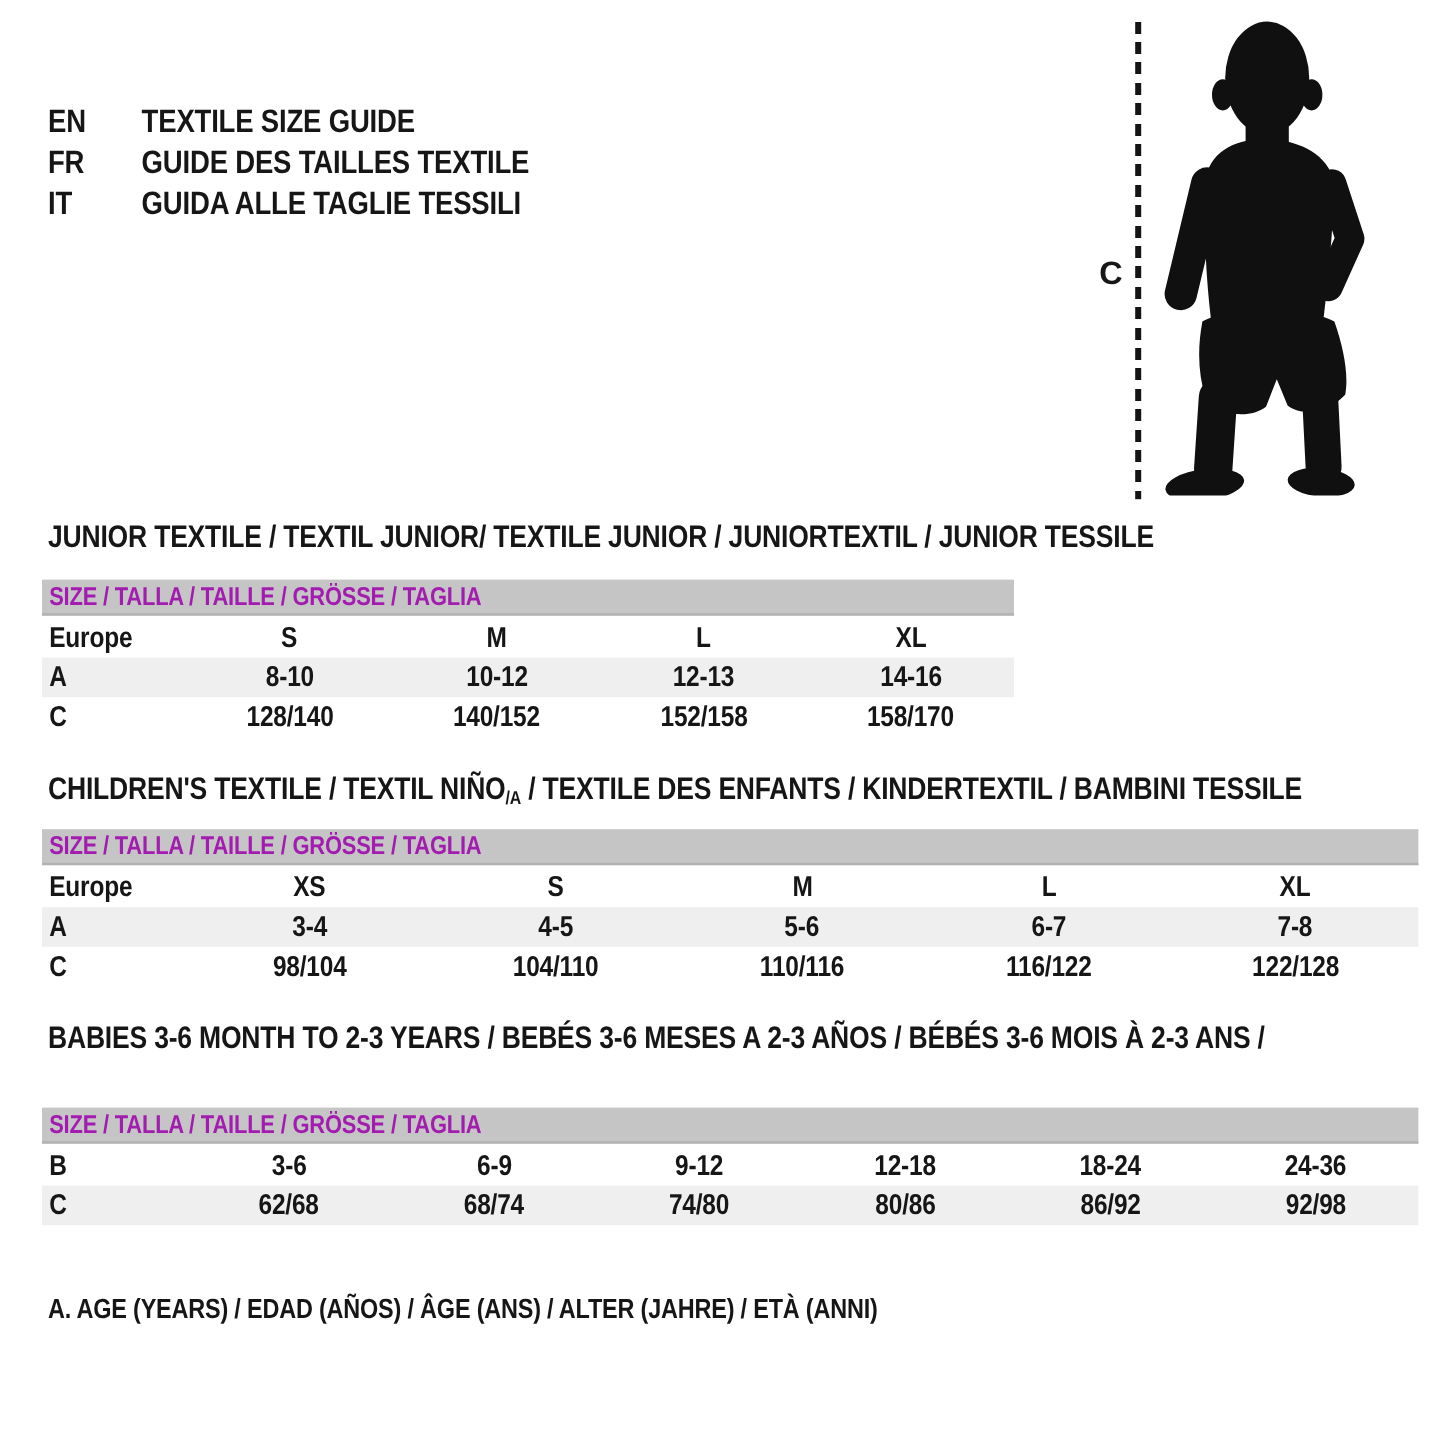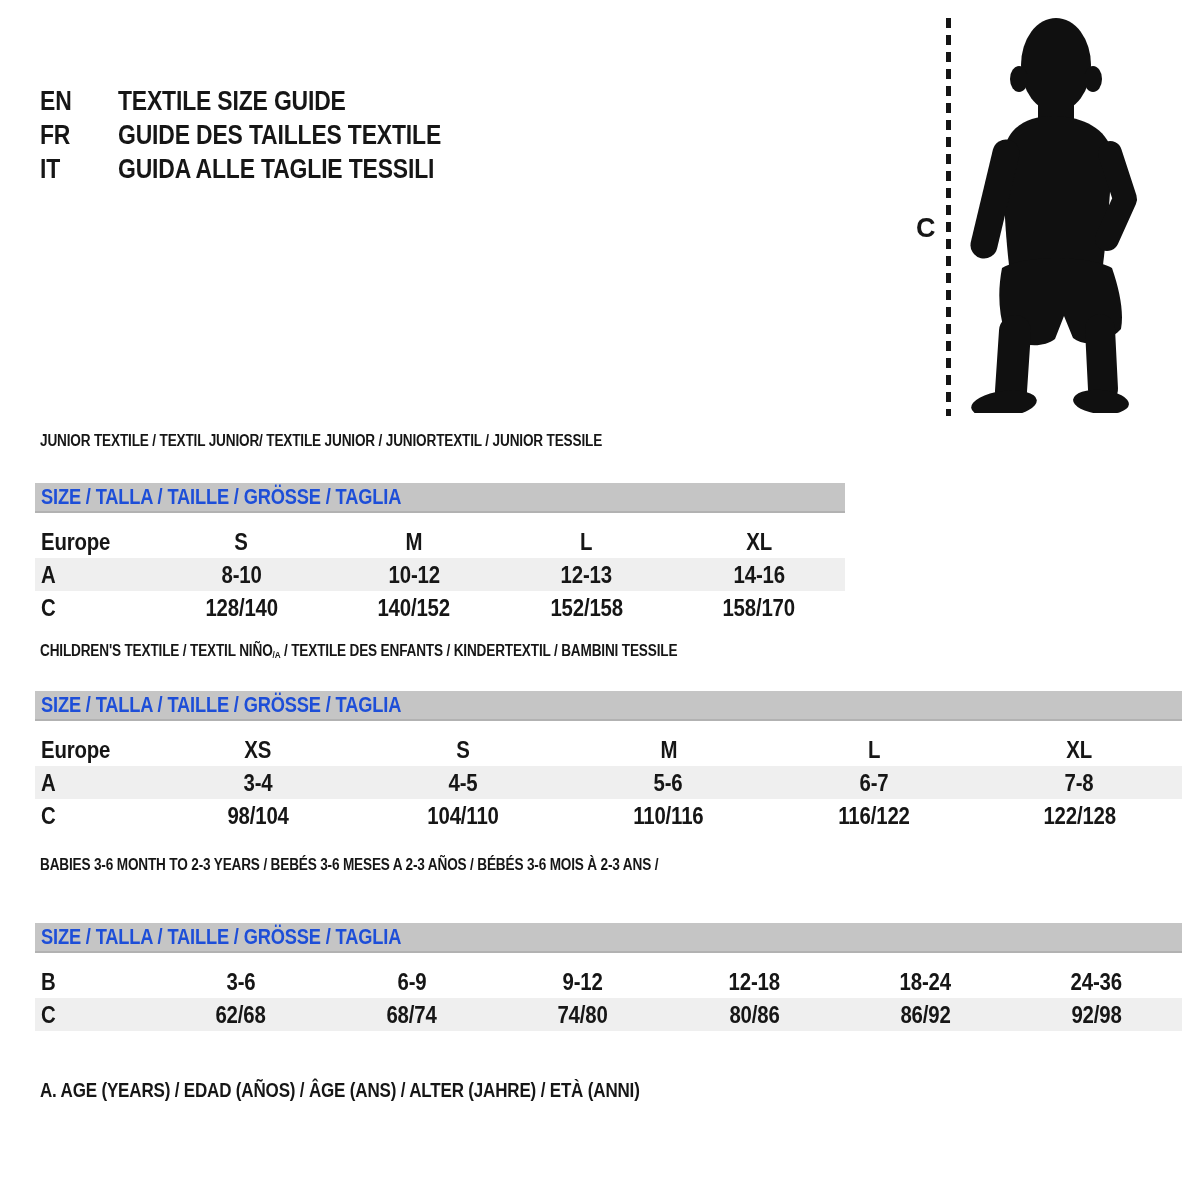--- a/index.html
+++ b/index.html
@@ -17,36 +17,36 @@
   .lang-row{display:flex;height:34px;align-items:center;font-weight:bold;font-size:27px;}
   .lang-code{width:78px;}
 
   
   .measure-line{position:absolute;left:946px;top:18px;width:5px;height:398px;
     background:repeating-linear-gradient(to bottom,#141414 0 10px,transparent 10px 17px);}
   .measure-label{position:absolute;left:916px;top:213px;font-size:27px;font-weight:bold;}
   .baby-svg{position:absolute;left:960px;top:13px;}
 
   
-  .sec-title{position:absolute;left:40px;font-size:16px;font-weight:bold;}
+  .sec-title{position:absolute;left:40px;font-size:26px;font-weight:bold;}
   .sec-title.two-line{line-height:35px;}
   .sub{font-size:.6em;vertical-align:-0.25em;}
 
   
   .stable{position:absolute;left:35px;}
   .size-bar{height:28px;line-height:28px;background:#c5c5c5;border-bottom:2px solid #b2b2b2;
-    padding-left:6px;font-size:21.5px;font-weight:bold;color:#1d4ed8;margin-bottom:12px;}
+    padding-left:6px;font-size:21.5px;font-weight:bold;color:#a21caf;margin-bottom:2px;}
   .trow{display:flex;height:33px;align-items:center;font-size:24px;font-weight:bold;}
   .trow.alt{background:#efefef;}
   .tlabel{width:120px;padding-left:6px;box-sizing:border-box;}
   .tcell{flex:1;text-align:center;}
 
   
   .legend{position:absolute;left:40px;top:1072px;}
-  .legend-line{height:37px;line-height:37px;font-size:20px;font-weight:bold;}
+  .legend-line{height:37px;line-height:37px;font-size:23px;font-weight:bold;}
 </style>
 </head>
 <body>
 
 <div id="page">
 
   <div class="lang-block">
     <div class="lang-row">
       <span class="lang-code"><span class="cl">EN</span></span>
       <span class="cl">TEXTILE SIZE GUIDE</span>

